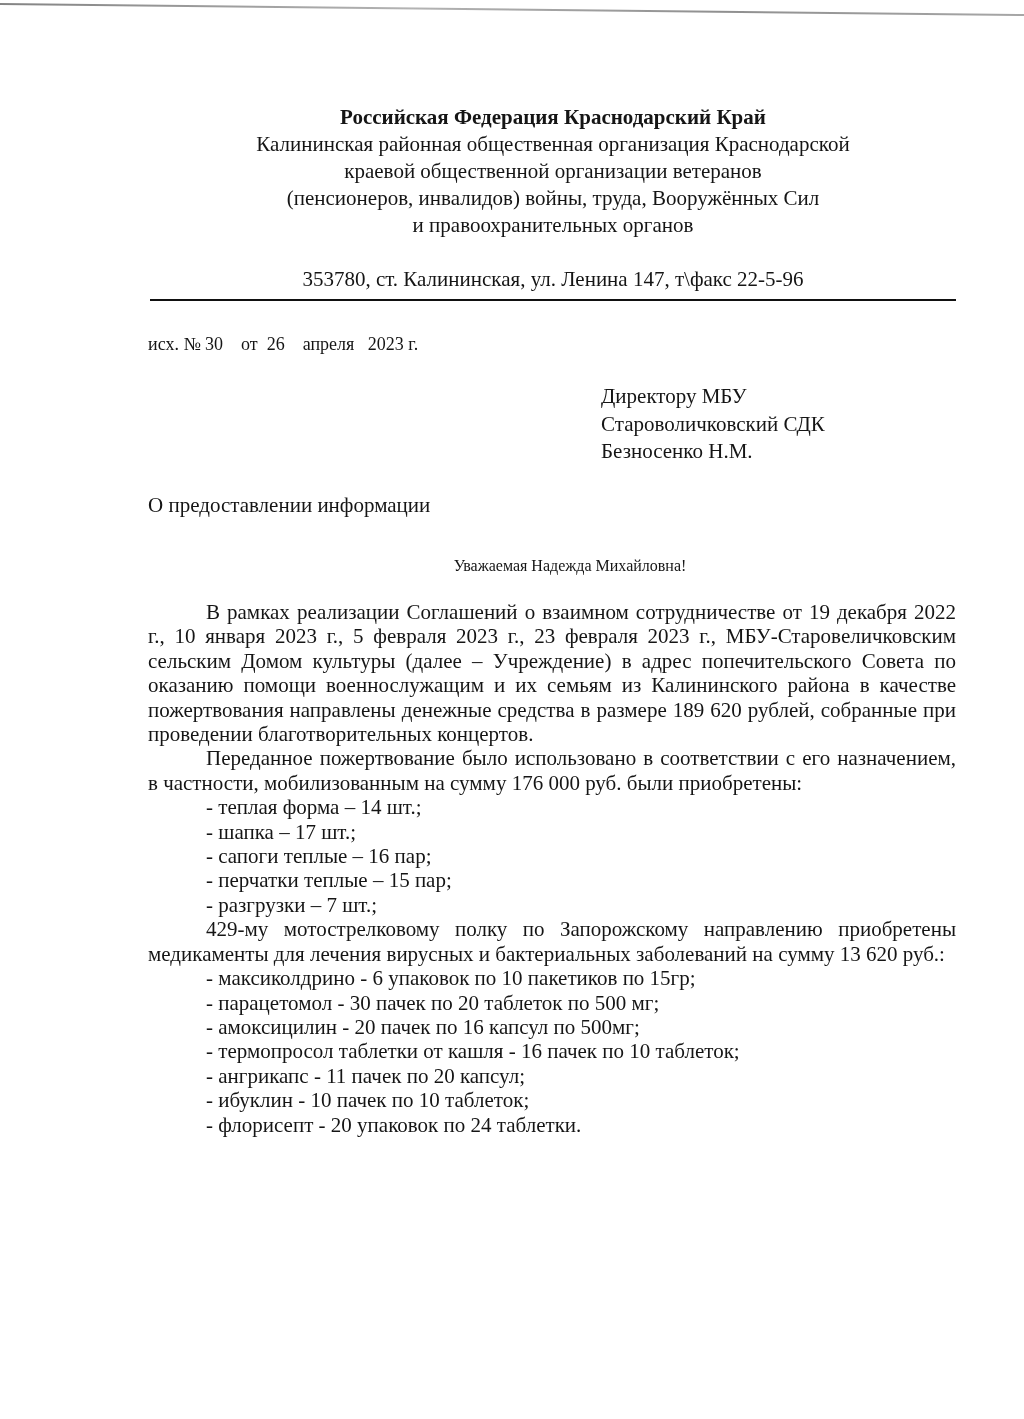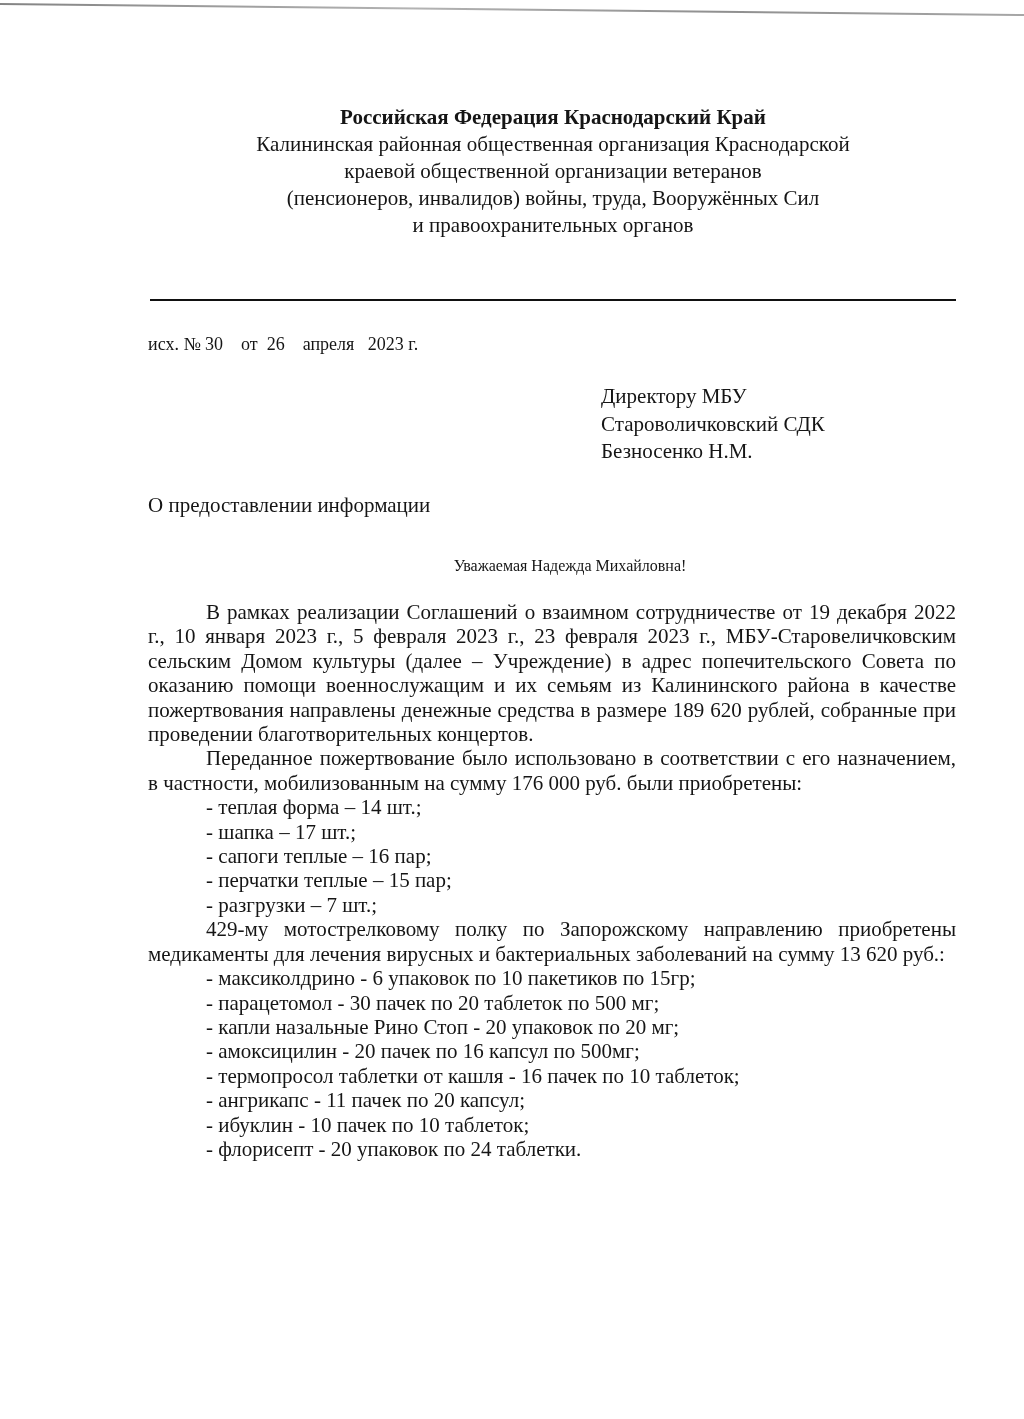--- a/index.html
+++ b/index.html
@@ -110,20 +110,21 @@
 <body>
 
 <div class="scan-edge"></div>
 
 <header class="letterhead">
   <div class="org-country">Российская Федерация Краснодарский Край</div>
   <div>Калининская районная общественная организация Краснодарской</div>
   <div>краевой общественной организации ветеранов</div>
   <div>(пенсионеров, инвалидов) войны, труда, Вооружённых Сил</div>
   <div>и правоохранительных органов</div>
+  <div class="address">353780, ст. Калининская, ул. Ленина 147, т\факс 22-5-96</div>
 </header>
 
 <div class="rule"></div>
 
 <div class="outgoing">исх. № 30    от  26    апреля   2023 г.</div>
 
 <div class="addressee">
   <div>Директору МБУ</div>
   <div>Староволичковский СДК</div>
   <div>Безносенко Н.М.</div>
@@ -140,20 +141,19 @@
     <li>- теплая форма – 14 шт.;</li>
     <li>- шапка – 17 шт.;</li>
     <li>- сапоги теплые – 16 пар;</li>
     <li>- перчатки теплые – 15 пар;</li>
     <li>- разгрузки – 7 шт.;</li>
   </ul>
   <p>429-му мотострелковому полку по Запорожскому направлению приобретены медикаменты для лечения вирусных и бактериальных заболеваний на сумму 13 620 руб.:</p>
   <ul>
     <li>- максиколдрино - 6 упаковок по 10 пакетиков по 15гр;</li>
     <li>- парацетомол - 30 пачек по 20 таблеток по 500 мг;</li>
-    <li>- капли назальные Рино Стоп - 20 упаковок по 20 мг;</li>
     <li>- амоксицилин - 20 пачек по 16 капсул по 500мг;</li>
     <li>- термопросол таблетки от кашля - 16 пачек по 10 таблеток;</li>
     <li>- ангрикапс - 11 пачек по 20 капсул;</li>
     <li>- ибуклин - 10 пачек по 10 таблеток;</li>
     <li>- флорисепт - 20 упаковок по 24 таблетки.</li>
   </ul>
 </main>
 
 </body></html>

